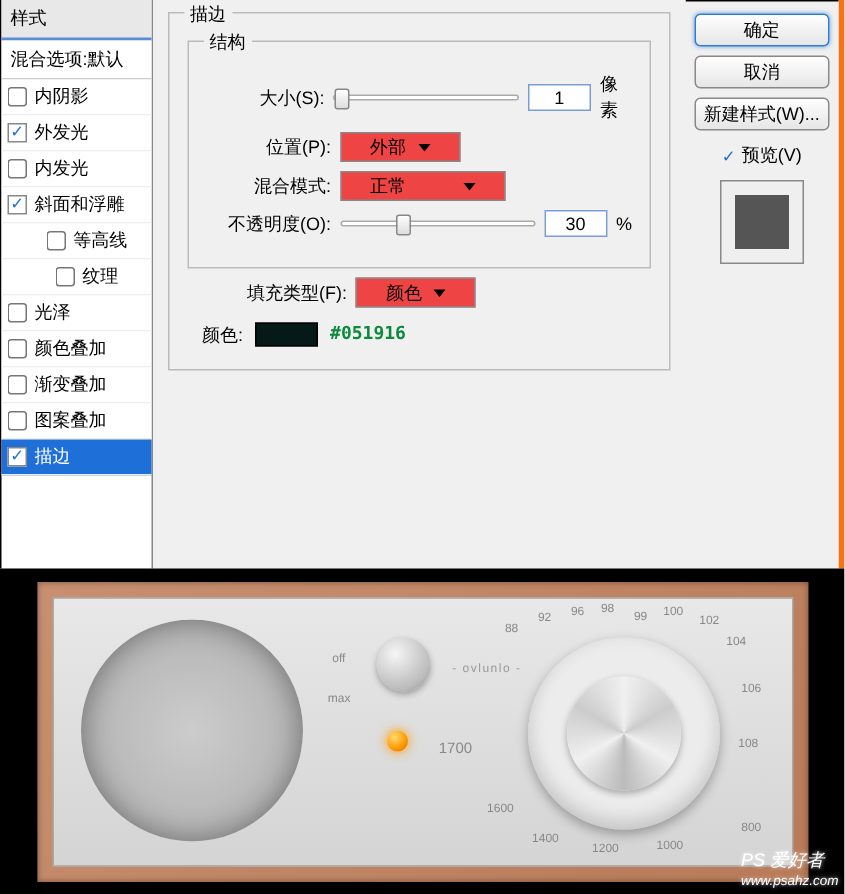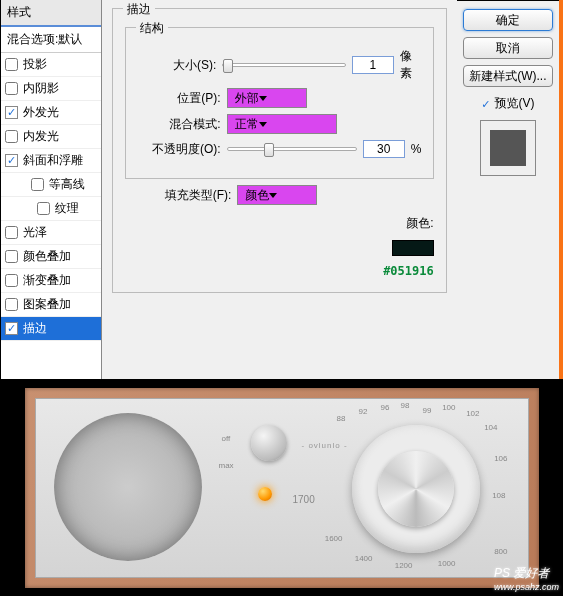--- a/index.html
+++ b/index.html
@@ -21,26 +21,26 @@
 
 .mid-col { flex: 1; padding: 8px 10px; background: #f0f0f0; position: relative; }
 .fieldset { border: 1px solid #bbb; padding: 10px 12px 14px; margin-bottom: 10px; position: relative; }
 .fieldset-title { position: absolute; top: -8px; left: 10px; background: #f0f0f0; padding: 0 4px; }
 .structure-field { border: 1px solid #bbb; padding: 14px 10px 14px; margin-top: 8px; position: relative; }
 .row { display: flex; align-items: center; margin: 6px 0; gap: 6px; }
 .row-label { width: 85px; text-align: right; }
 .slider-wrap { position: relative; width: 130px; height: 4px; background: #fff; border: 1px solid #aaa; border-radius: 2px; }
 .slider-thumb { position: absolute; top: -5px; width: 10px; height: 14px; background: linear-gradient(180deg,#fefefe,#ddd); border: 1px solid #888; border-radius: 2px; }
 .num-input { width: 42px; height: 18px; border: 1px solid #7a9dd8; background: #fff; text-align: center; padding: 1px 2px; }
-.dropdown { width: 80px; height: 20px; border: 1px solid #888; background: #d946ef; padding: 1px 7px; display: inline-flex; align-items: center; justify-content: flex-start; }
+.dropdown { width: 80px; height: 20px; border: 1px solid #888; background: #ef4444; padding: 1px 19px; display: inline-flex; align-items: center; justify-content: space-between; }
 .dropdown.wide { width: 110px; }
 .dd-arrow { width: 0; height: 0; border-left: 4px solid transparent; border-right: 4px solid transparent; border-top: 5px solid #000; }
 
 .fill-row { display: flex; align-items: center; gap: 6px; margin: 6px 0 10px 40px; }
-.color-row { display: flex; align-items: flex-end; gap: 8px; margin-left: 10px; flex-direction: column; }
+.color-row { display: flex; align-items: flex-start; gap: 8px; margin-left: 10px; }
 .color-swatch { width: 42px; height: 16px; background: #051916; border: 1px solid #000; }
 .hex-text { color: #0a8a3a; font-family: monospace; font-size: 12px; font-weight: bold; }
 
 
 .right-col { width: 108px; padding: 8px 6px; background: #f0f0f0; border-top: 1px solid #000; }
 .ps-btn { display: block; width: 100%; height: 22px; border: 1px solid #888; border-radius: 4px; background: linear-gradient(180deg,#fefefe,#e6e6e6); margin-bottom: 6px; text-align: center; line-height: 20px; cursor: pointer; }
 .ps-btn.default { border: 1px solid #2c7bd4; box-shadow: 0 0 3px rgba(44,123,212,0.6); }
 .preview-check { display: flex; align-items: center; justify-content: center; gap: 4px; margin: 8px 0; }
 .preview-box { width: 56px; height: 56px; background: #efefef; border: 1px solid #888; margin: 8px auto 0; display: flex; align-items: center; justify-content: center; }
 .preview-inner { width: 36px; height: 36px; background: #555; }
@@ -67,24 +67,20 @@
 <body>
 
 <div class="top-panel">
 
   <div class="styles-col">
     <div class="styles-header">样式</div>
     <div class="blend-default">混合选项:默认</div>
 
     <div class="style-item">
         <input type="checkbox" style="">
-        <span>投影</span>
-      </div>
-    <div class="style-item">
-        <input type="checkbox" style="">
         <span>内阴影</span>
       </div>
     <div class="style-item">
         <span class="check-checked">
           <span class="check-mark">✓</span>
         </span>
         <span>外发光</span>
       </div>
     <div class="style-item">
         <input type="checkbox" style="">

